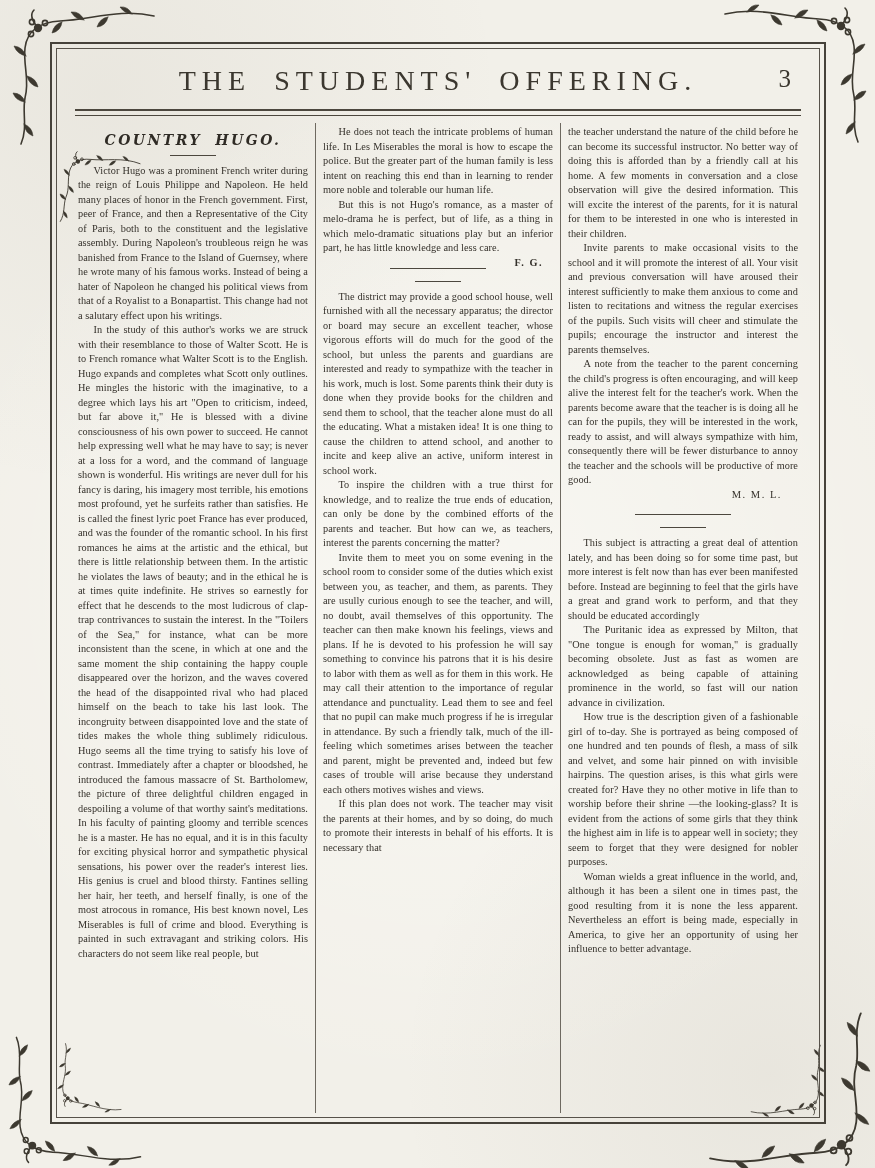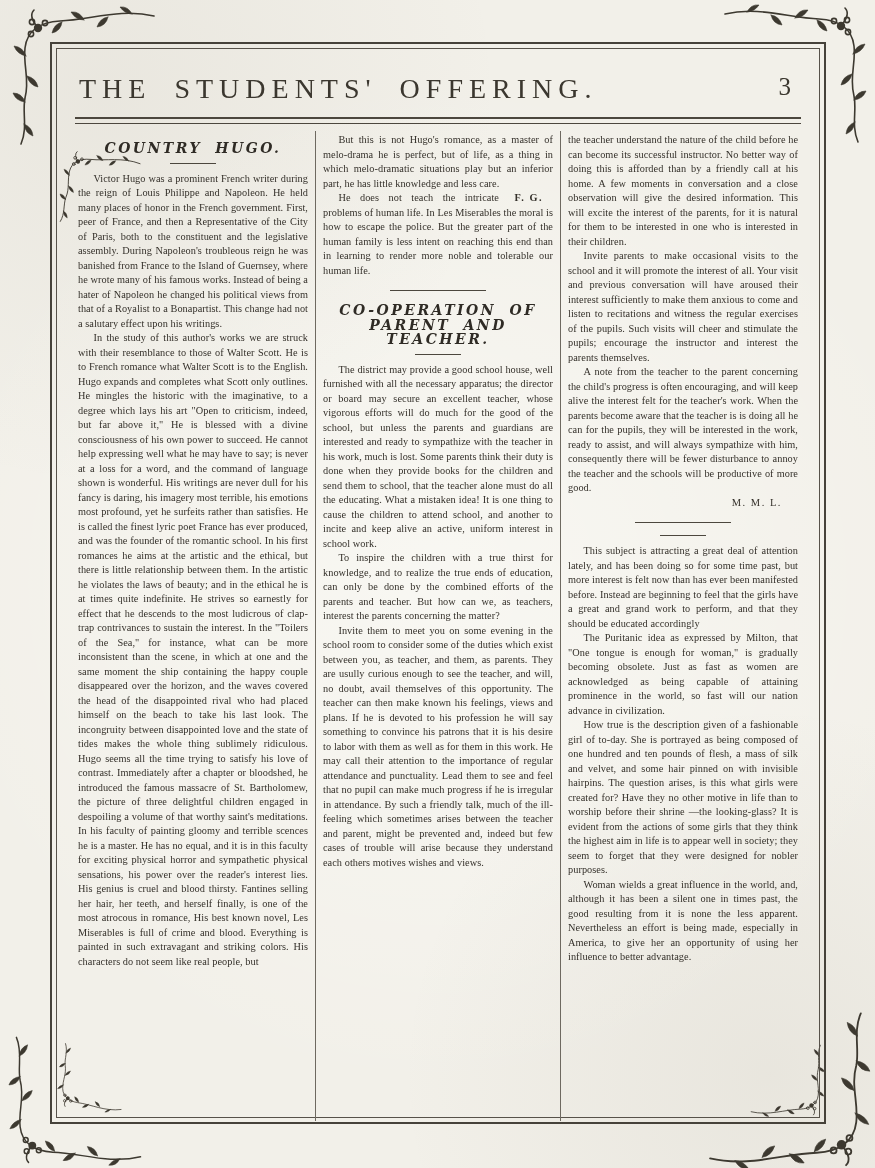--- a/index.html
+++ b/index.html
@@ -26,22 +26,22 @@
   }
   .frame-inner{
     position:absolute;inset:4px;
     border:1px solid #57524a;
     padding:0 14px;
     box-sizing:border-box;
   }
   
   .masthead{position:relative;height:56px;}
   .masthead h1{
-    margin:8px;padding-top:16px;
-    text-align:left;
+    margin:0;padding-top:16px;
+    text-align:center;
     font-size:28px;font-weight:normal;
     letter-spacing:6px;word-spacing:10px;
     color:#3b372f;
     font-family:"Liberation Serif", serif;
   }
   .page-number{
     position:absolute;right:14px;top:16px;
     font-size:25px;color:#3b372f;
   }
   .masthead-rule{
@@ -153,28 +153,28 @@
 
       <div class="columns" id="columns">
           <div class="column">
             <h2 class="article-heading">COUNTRY HUGO.</h2>
             <div class="dash-rule"></div>
             <p class="para">Victor Hugo was a prominent French writer during the reign of Louis Philippe and Napoleon. He held many places of honor in the French government. First, peer of France, and then a Representative of the City of Paris, both to the constituent and the legislative assembly. During Napoleon's troubleous reign he was banished from France to the Island of Guernsey, where he wrote many of his famous works. Instead of being a hater of Napoleon he changed his political views from that of a Royalist to a Bonapartist. This change had not a salutary effect upon his writings.</p>
             <p class="para">In the study of this author's works we are struck with their resemblance to those of Walter Scott. He is to French romance what Walter Scott is to the English. Hugo expands and completes what Scott only outlines. He mingles the historic with the imaginative, to a degree which lays his art "Open to criticism, indeed, but far above it," He is blessed with a divine consciousness of his own power to succeed. He cannot help expressing well what he may have to say; is never at a loss for a word, and the command of language shown is wonderful. His writings are never dull for his fancy is daring, his imagery most terrible, his emotions most profound, yet he surfeits rather than satisfies. He is called the finest lyric poet France has ever produced, and was the founder of the romantic school. In his first romances he aims at the artistic and the ethical, but there is little relationship between them. In the artistic he violates the laws of beauty; and in the ethical he is at times quite indefinite. He strives so earnestly for effect that he descends to the most ludicrous of clap-trap contrivances to sustain the interest. In the "Toilers of the Sea," for instance, what can be more inconsistent than the scene, in which at one and the same moment the ship containing the happy couple disappeared over the horizon, and the waves covered the head of the disappointed rival who had placed himself on the beach to take his last look. The incongruity between disappointed love and the state of tides makes the whole thing sublimely ridiculous. Hugo seems all the time trying to satisfy his love of contrast. Immediately after a chapter or bloodshed, he introduced the famous massacre of St. Bartholomew, the picture of three delightful children engaged in despoiling a volume of that worthy saint's meditations. In his faculty of painting gloomy and terrible scences he is a master. He has no equal, and it is in this faculty for exciting physical horror and sympathetic physical sensations, his power over the reader's interest lies. His genius is cruel and blood thirsty. Fantines selling her hair, her teeth, and herself finally, is one of the most atrocous in romance, His best known novel, Les Miserables is full of crime and blood. Everything is painted in such extravagant and striking colors. His characters do not seem like real people, but</p>
           </div>
           <div class="column-divider"></div>
           <div class="column">
+            <p class="para">He does not teach the intricate problems of human life. In Les Miserables the moral is how to escape the police. But the greater part of the human family is less intent on reaching this end than in learning to render more noble and tolerable our human life.</p>
             <p class="para">But this is not Hugo's romance, as a master of melo-drama he is perfect, but of life, as a thing in which melo-dramatic situations play but an inferior part, he has little knowledge and less care.<span class="sig-inline">F. G.</span></p>
-            <p class="para">He does not teach the intricate problems of human life. In Les Miserables the moral is how to escape the police. But the greater part of the human family is less intent on reaching this end than in learning to render more noble and tolerable our human life.</p>
             <div class="article-separator"></div>
-            <h2 class="article-heading">CO-OPERATION OF PARENT AND TEACHER.</h2>
             <div class="dash-rule"></div>
             <p class="para">The district may provide a good school house, well furnished with all the necessary apparatus; the director or board may secure an excellent teacher, whose vigorous efforts will do much for the good of the school, but unless the parents and guardians are interested and ready to sympathize with the teacher in his work, much is lost. Some parents think their duty is done when they provide books for the children and send them to school, that the teacher alone must do all the educating. What a mistaken idea! It is one thing to cause the children to attend school, and another to incite and keep alive an active, uniform interest in school work.</p>
             <p class="para">To inspire the children with a true thirst for knowledge, and to realize the true ends of education, can only be done by the combined efforts of the parents and teacher. But how can we, as teachers, interest the parents concerning the matter?</p>
             <p class="para">Invite them to meet you on some evening in the school room to consider some of the duties which exist between you, as teacher, and them, as parents. They are usully curious enough to see the teacher, and will, no doubt, avail themselves of this opportunity. The teacher can then make known his feelings, views and plans. If he is devoted to his profession he will say something to convince his patrons that it is his desire to labor with them as well as for them in this work. He may call their attention to the importance of regular attendance and punctuality. Lead them to see and feel that no pupil can make much progress if he is irregular in attendance. By such a friendly talk, much of the ill-feeling which sometimes arises between the teacher and parent, might be prevented and, indeed but few cases of trouble will arise because they understand each others motives wishes and views.</p>
+            <p class="para">If this plan does not work. The teacher may visit the parents at their homes, and by so doing, do much to promote their interests in behalf of his efforts. It is necessary that</p>
           </div>
           <div class="column-divider"></div>
           <div class="column">
             <p class="para cont">the teacher understand the nature of the child before he can become its successful instructor. No better way of doing this is afforded than by a friendly call at his home. A few moments in conversation and a close observation will give the desired information. This will excite the interest of the parents, for it is natural for them to be interested in one who is interested in their children.</p>
             <p class="para">Invite parents to make occasional visits to the school and it will promote the interest of all. Your visit and previous conversation will have aroused their interest sufficiently to make them anxious to come and listen to recitations and witness the regular exercises of the pupils. Such visits will cheer and stimulate the pupils; encourage the instructor and interest the parents themselves.</p>
             <p class="para">A note from the teacher to the parent concerning the child's progress is often encouraging, and will keep alive the interest felt for the teacher's work. When the parents become aware that the teacher is is doing all he can for the pupils, they will be interested in the work, ready to assist, and will always sympathize with him, consequently there will be fewer disturbance to annoy the teacher and the schools will be productive of more good.</p>
             <div class="signature">M. M. L.</div>
             <div class="article-separator"></div>
             <div class="dash-rule"></div>
             <p class="para">This subject is attracting a great deal of attention lately, and has been doing so for some time past, but more interest is felt now than has ever been manifested before. Instead are beginning to feel that the girls have a great and grand work to perform, and that they should be educated accordingly</p>

